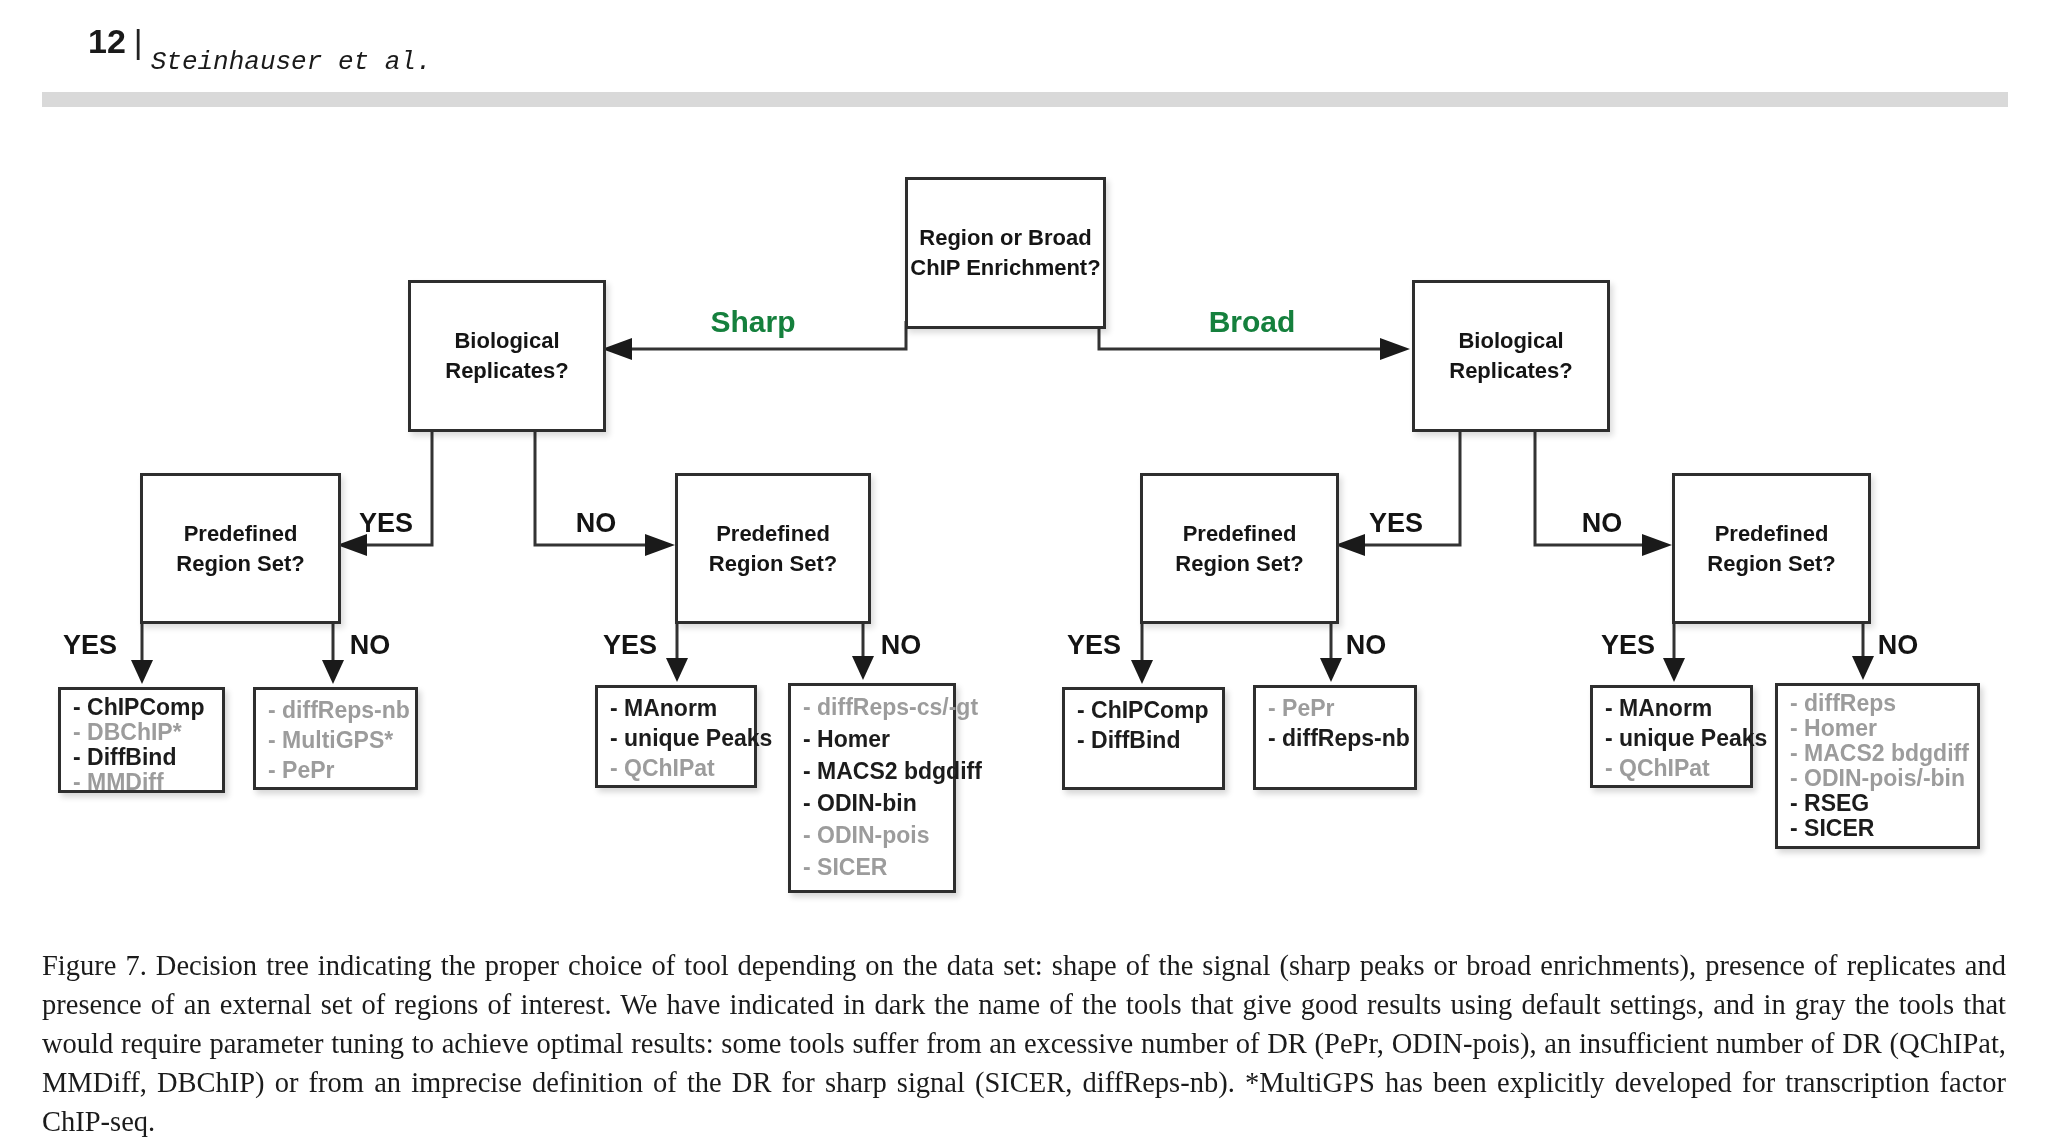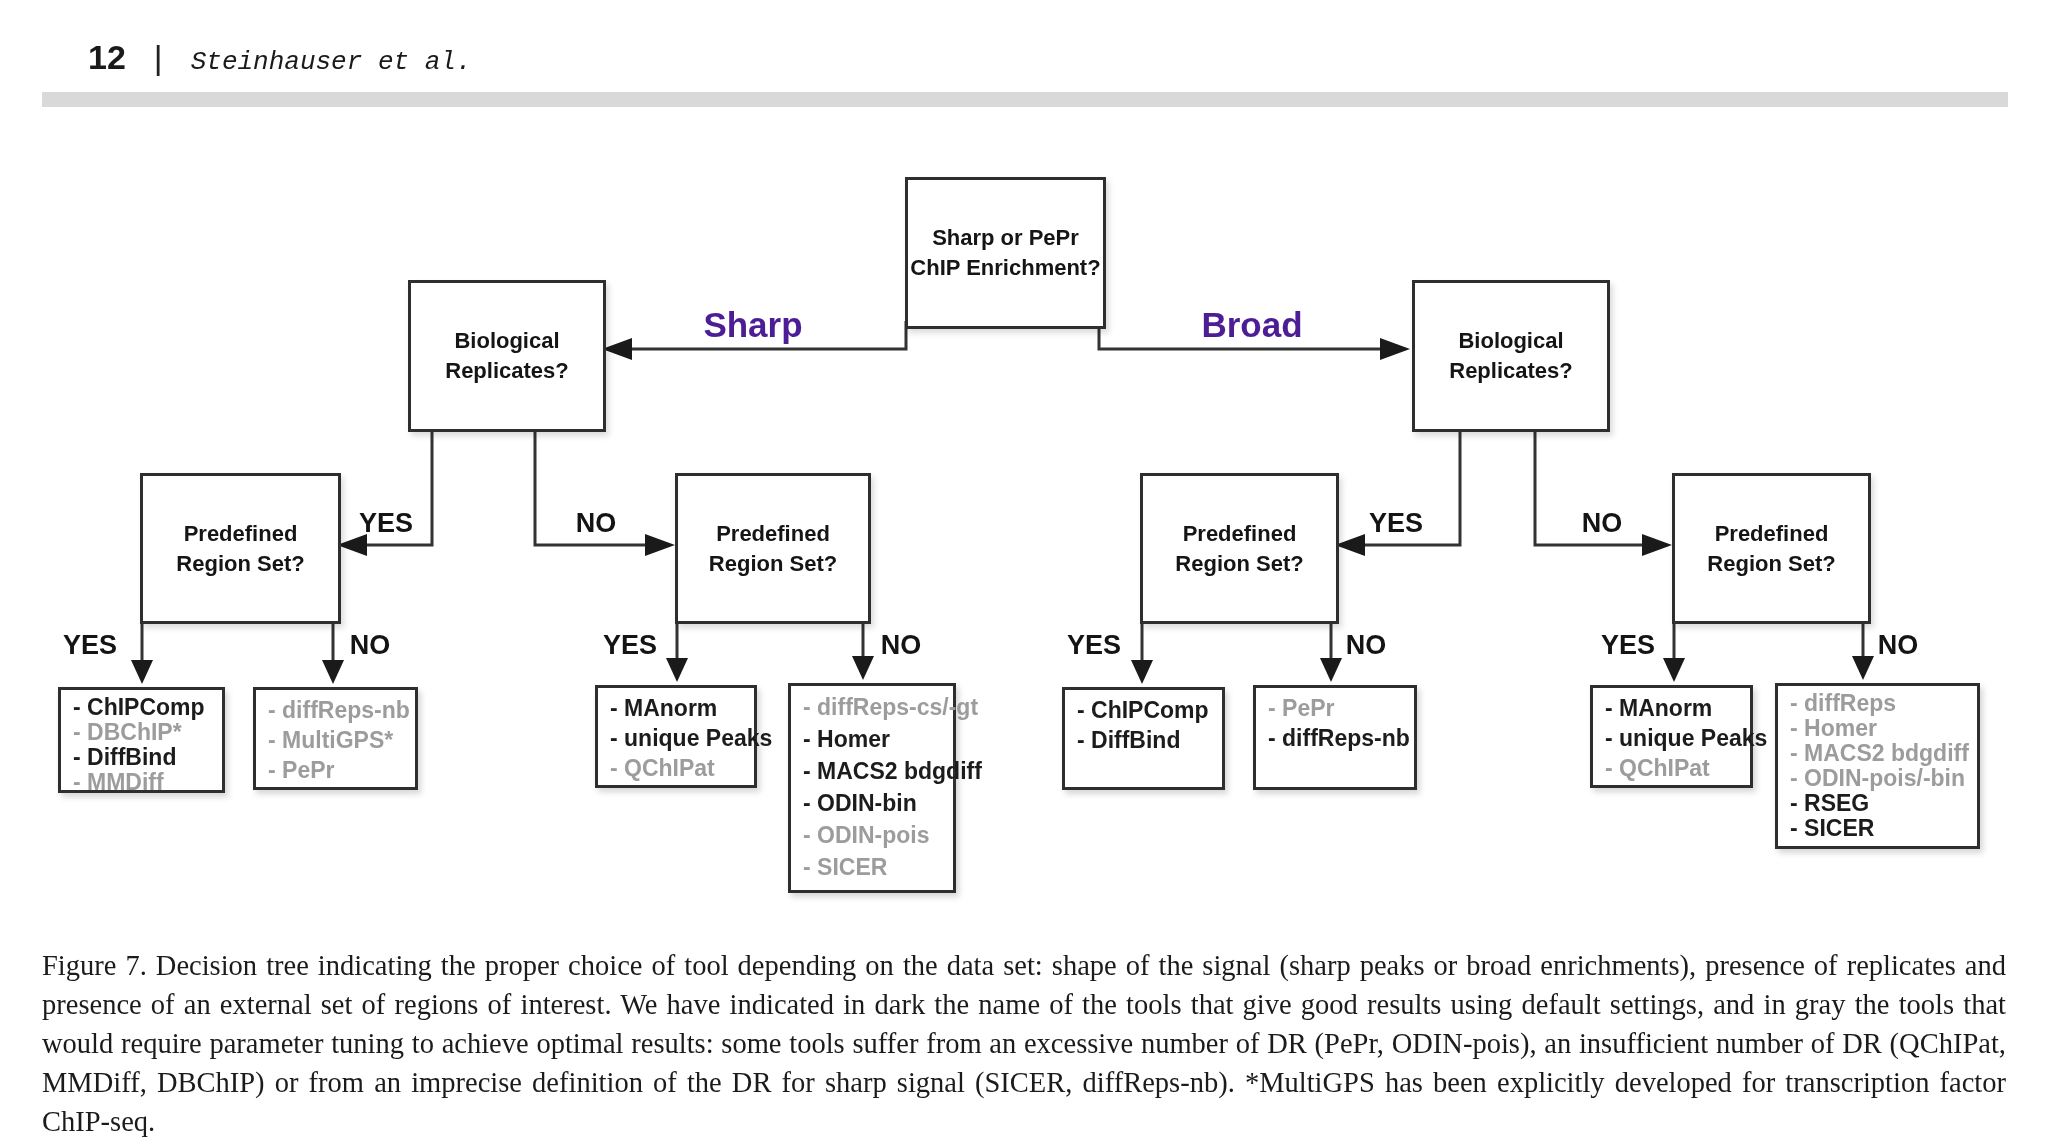--- a/index.html
+++ b/index.html
@@ -1,38 +1,38 @@
 <!DOCTYPE html>
 <html><head>
 <meta charset="utf-8">
 <style>
   html,body{margin:0;padding:0;background:#ffffff;}
   body{width:2048px;height:1138px;position:relative;font-family:"Liberation Sans",sans-serif;overflow:hidden;}
 
   
-  .pagehead{position:absolute;left:88px;top:22px;display:flex;align-items:flex-end;gap:28px;color:#1a1a1a;}
+  .pagehead{position:absolute;left:88px;top:22px;display:flex;align-items:flex-start;gap:8px;color:#1a1a1a;}
   .pnum{font-family:"Liberation Sans",sans-serif;font-weight:bold;font-size:34px;}
   .psep{font-family:"Liberation Sans",sans-serif;font-weight:300;font-size:34px;color:#222;}
   .pauth{font-family:Liberation Mono, monospace;font-style:italic;font-size:26px;margin-top:25px;}
   .rule{position:absolute;left:42px;top:92px;width:1966px;height:15px;background:#d9d9d9;}
 
   
   .diagram{position:absolute;left:0;top:0;width:2048px;height:1138px;}
   svg.connectors{position:absolute;left:0;top:0;pointer-events:none;}
   .node{position:absolute;background:#fff;border:3px solid #2e2e2e;display:flex;align-items:center;justify-content:center;
         text-align:center;font-weight:bold;font-size:22px;line-height:30px;color:#151515;white-space:pre-line;
         box-shadow:3px 4px 6px rgba(0,0,0,0.14);}
   .tools{position:absolute;background:#fff;border:3px solid #2e2e2e;padding:5px 16px 0 12px;box-sizing:border-box;
          box-shadow:3px 4px 6px rgba(0,0,0,0.16);}
   .ti{font-size:23px;line-height:30px;white-space:nowrap;}
   .lh25 .ti{line-height:25px;}
   .lh31 .ti{line-height:32px;}
   .ti[data-tone="dark"]{color:#1c1c1c;font-weight:bold;}
   .ti[data-tone="gray"]{color:#9c9c9c;font-weight:bold;}
-  .blabel{position:absolute;transform:translateX(-50%);font-weight:bold;font-size:35px;color:#4c1d95;}
+  .blabel{position:absolute;transform:translateX(-50%);font-weight:bold;font-size:30px;color:#15803d;}
   .elabel{position:absolute;transform:translateX(-50%);font-weight:bold;font-size:27px;color:#141414;}
 
   
   .caption{position:absolute;left:42px;top:946px;width:1964px;margin:0;text-align:justify;
            font-family:"Liberation Serif",serif;font-size:28.5px;line-height:39px;color:#1b1b1b;}
   .cap-label{font-weight:normal;margin-right:9px;}
 </style>
 </head>
 <body>
 
@@ -100,21 +100,21 @@
         <polygon points="1674,682 1663,658 1685,658" fill="#1a1a1a" stroke="none"></polygon>
       </g>
       <g>
         <path d="M1863 618 V658"></path>
         <polygon points="1863,680 1852,656 1874,656" fill="#1a1a1a" stroke="none"></polygon>
       </g>
     </g>
   </svg>
 
   <div class="node" style="left:905px;top:177px;width:195px;height:146px">
-    <span>Sharp or PePr
+    <span>Region or Broad
 ChIP Enrichment?</span>
   </div>
   <div class="node" style="left:408px;top:280px;width:192px;height:146px">
     <span>Biological
 Replicates?</span>
   </div>
   <div class="node" style="left:1412px;top:280px;width:192px;height:146px">
     <span>Biological
 Replicates?</span>
   </div>

